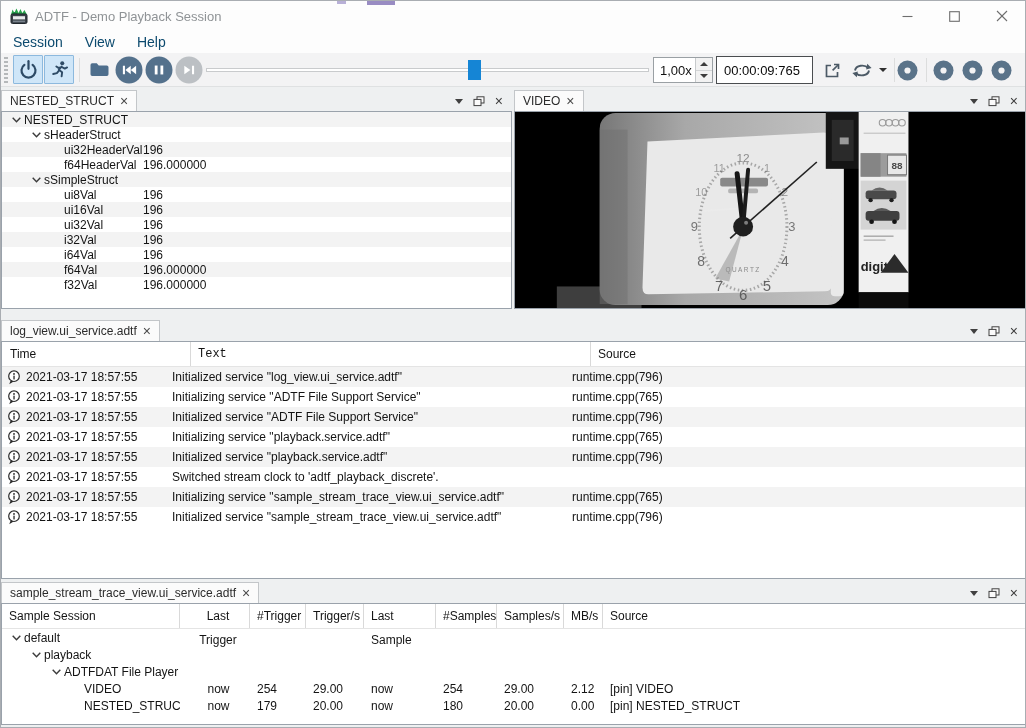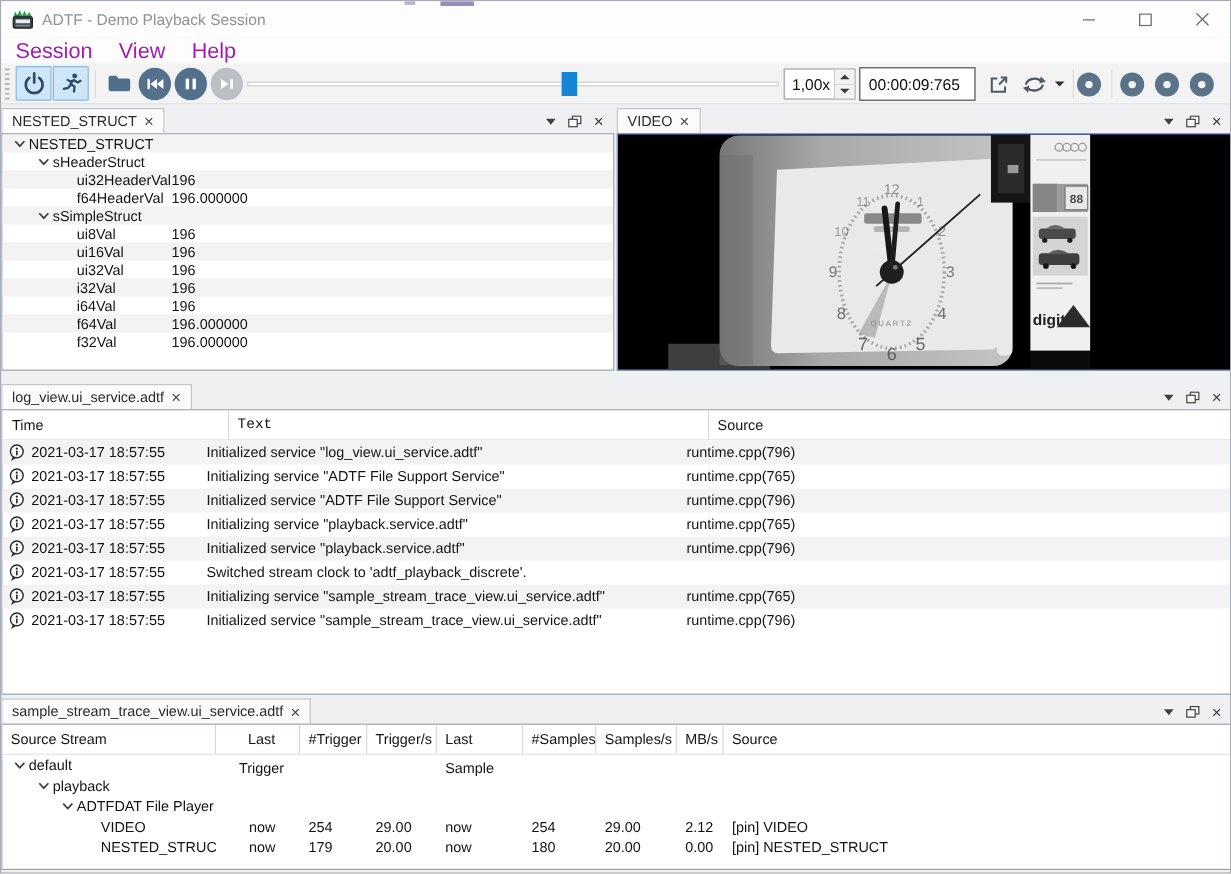--- a/index.html
+++ b/index.html
@@ -13,21 +13,21 @@
   .titlebar { position:absolute; left:0; top:0; width:100%; height:30px; background:#fdfdfd; }
   .app-icon { position:absolute; left:9px; top:6px; width:18px; height:18px; }
   .title-text { position:absolute; left:34px; top:8px; font-size:13px; color:#8f9396; }
   .win-controls { position:absolute; right:0; top:0; height:30px; display:flex; }
   .win-btn { width:47px; height:30px; display:flex; align-items:center; justify-content:center; }
   .artifact { position:absolute; left:366px; top:0; width:28px; height:4px; background:#7f6fb4; opacity:.8; }
   .artifact2 { position:absolute; left:336px; top:0; width:9px; height:3px; background:#9a8fc6; opacity:.7; }
 
   
   .menubar { position:absolute; left:0; top:30px; width:100%; height:22px; background:#fdfdfd; display:flex; align-items:center; }
-  .menu-item { padding:0 10px; margin-left:2px; color:#a21caf; font-size:18px; height:22px; line-height:22px; }
+  .menu-item { padding:0 10px; margin-left:2px; color:#0c4a6e; font-size:14px; height:22px; line-height:22px; }
 
   
   .toolbar { position:absolute; left:0; top:52px; width:100%; height:34px; background:#f3f3f4; border-bottom:1px solid #dfe1e2; }
   .tb-handle { position:absolute; left:3px; top:4px; width:4px; height:26px;
                background-image:repeating-linear-gradient(#b5b8ba 0 2px, transparent 2px 4px);
                background-size:2px 100%; background-repeat:repeat-x; }
   .tb-btn { position:absolute; display:flex; align-items:center; justify-content:center; border:1px solid transparent; border-radius:1px; }
   .tb-btn.checked { background:#cfe6f8; border-color:#8cb9de; }
   .tb-sep { position:absolute; top:5px; width:1px; height:24px; background:#dcdddd; }
   .circle-btn { position:absolute; width:28px; height:28px; }
@@ -392,21 +392,21 @@
       </div>
       <div class="dock-btns">
         <span class="dock-tri"></span>
         <svg width="12" height="11" viewBox="0 0 12 11">
             <rect x="4" y="0.8" width="7" height="6.2" fill="#fbfbfb" stroke="#404040"></rect>
             <rect x="1" y="3.4" width="7" height="6.2" fill="#fbfbfb" stroke="#404040"></rect>
           </svg>
         <span class="dock-x">×</span>
       </div>
     </div>
-    <div class="dock-content" style="background:#1d4ed8;">
+    <div class="dock-content" style="background:#701a75;">
       <div class="video-wrap">
         <svg width="511" height="196" viewBox="0 0 513 200" preserveAspectRatio="none">
           <defs>
             <linearGradient id="bodyg" x1="0" y1="0" x2="1" y2="0">
               <stop offset="0" stop-color="#777"></stop>
                 <stop offset="0.35" stop-color="#a8a8a8"></stop>
                 <stop offset="1" stop-color="#c4c4c4"></stop>
             </linearGradient>
           </defs>
           <rect x="0" y="0" width="513" height="200" fill="#000"></rect>
@@ -632,21 +632,21 @@
         <span class="dock-tri"></span>
         <svg width="12" height="11" viewBox="0 0 12 11">
             <rect x="4" y="0.8" width="7" height="6.2" fill="#fbfbfb" stroke="#404040"></rect>
             <rect x="1" y="3.4" width="7" height="6.2" fill="#fbfbfb" stroke="#404040"></rect>
           </svg>
         <span class="dock-x">×</span>
       </div>
     </div>
     <div class="dock-content">
       <div class="thead">
-        <div class="th tr-col0">Source Stream</div>
+        <div class="th tr-col0">Sample Session</div>
         <div class="th tr-col1">Last Trigger</div>
         <div class="th tr-col2">#Trigger</div>
         <div class="th tr-col3">Trigger/s</div>
         <div class="th tr-col4">Last Sample</div>
         <div class="th tr-col5">#Samples</div>
         <div class="th tr-col6">Samples/s</div>
         <div class="th tr-col7">MB/s</div>
         <div class="th tr-col8">Source</div>
       </div>
       <div class="trace-rows">

